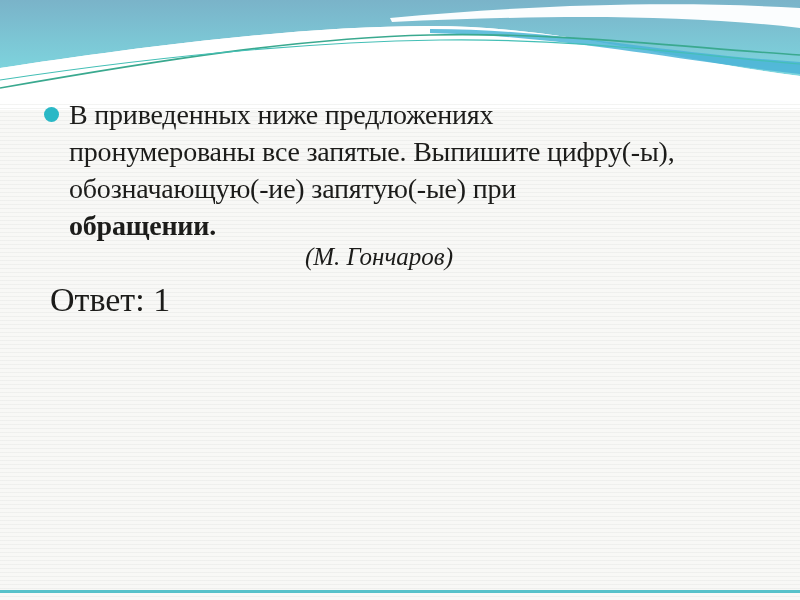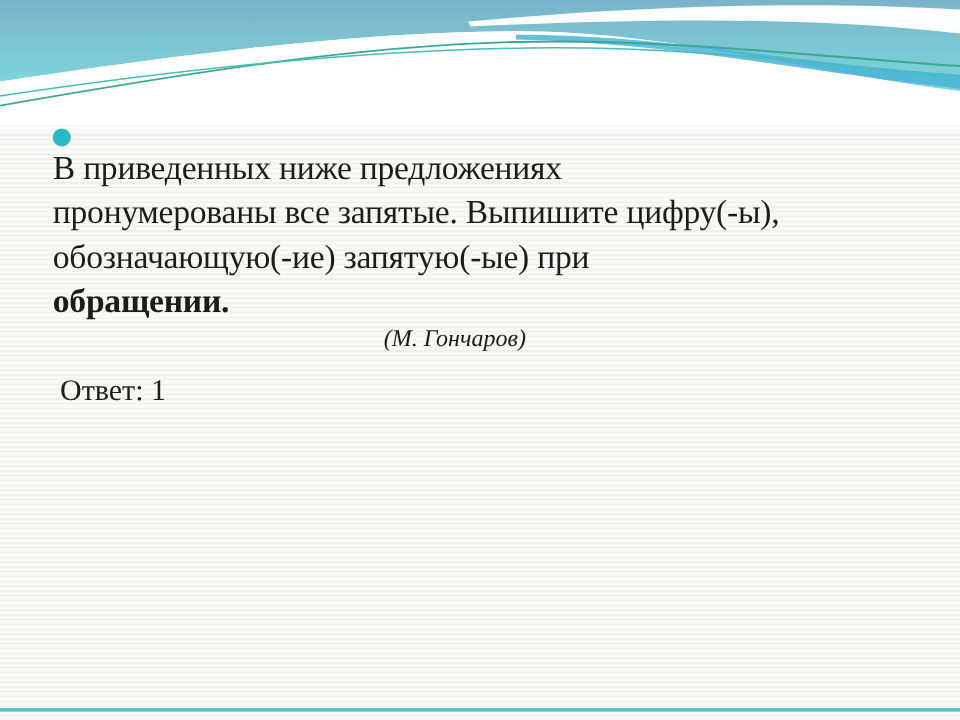--- a/index.html
+++ b/index.html
@@ -35,40 +35,40 @@
   .under-white{fill:#ffffff;}
   .streak{fill:var(--wave-streak-color);opacity:.85;}
   .swoosh{fill:#ffffff;opacity:.97;}
   .line-green{fill:none;stroke:var(--wave-line-green);stroke-width:1.6;}
   .line-teal{fill:none;stroke:var(--wave-line-teal);stroke-width:1.2;}
 
   .content{
     position:absolute;left:44px;top:96px;width:716px;
     color:var(--text-color);
   }
-  .bullet-item{display:flex;align-items:flex-start;flex-direction:column;}
+  .bullet-item{display:flex;align-items:flex-start;}
   .bullet-item.first{margin-bottom:4px;}
   .bullet-item.second{margin-bottom:0;}
   .bullet{
     flex:0 0 15px;width:15px;height:15px;border-radius:50%;
     background:var(--bullet-color);
     margin:11px 10px 0 0;
   }
   .bullet-text{
     font-size:28px;line-height:37px;letter-spacing:-0.2px;
     white-space:pre-line;max-width:690px;
   }
   .bullet-text strong{font-weight:bold;}
   .author{
     width:670px;text-align:center;
-    font-style:italic;font-size:20px;line-height:37px;
+    font-style:italic;font-size:25px;line-height:37px;
     margin-top:-10px;
   }
   .answer{
-    font-size:25px;line-height:30px;
+    font-size:34px;line-height:30px;
     padding-left:6px;margin-top:10px;
   }
   .bottom-line{
     position:absolute;left:0;right:0;bottom:7px;height:3px;
     background:var(--bottom-line-color);opacity:.85;
   }
 </style>
 </head>
 <body>
 

